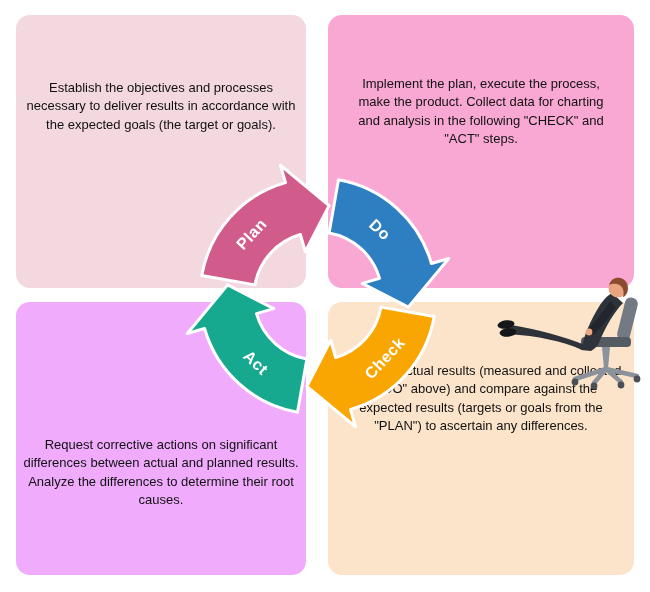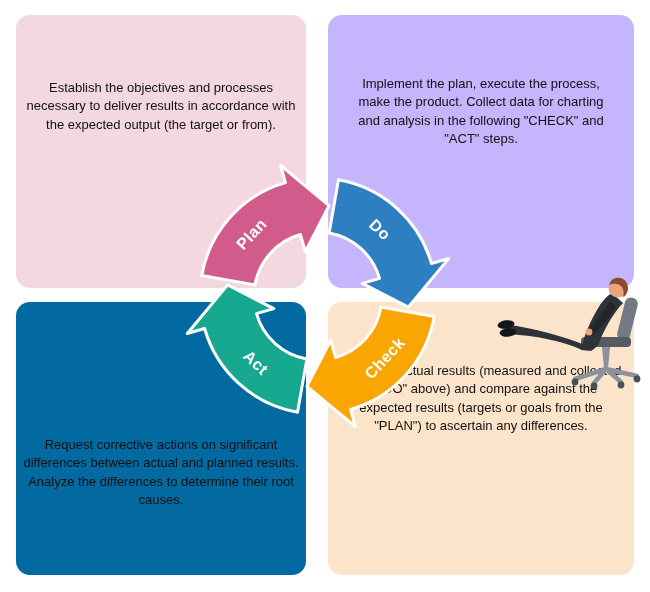--- a/index.html
+++ b/index.html
@@ -37,28 +37,28 @@
     letter-spacing: 0.5px;
   }
   #person-illustration { position: absolute; left: 497px; top: 277px; }
 </style>
 </head>
 <body>
 
 <div class="stage">
 
   <div id="panel-plan" class="panel" style="background: rgb(243, 216, 224);">
-    <p class="panel-text">Establish the objectives and processes necessary to deliver results in accordance with the expected output (the target or from).</p>
+    <p class="panel-text">Establish the objectives and processes necessary to deliver results in accordance with the expected goals (the target or goals).</p>
   </div>
 
-  <div id="panel-do" class="panel" style="background: #c4b5fd;">
+  <div id="panel-do" class="panel" style="background: #f9a8d4;">
     <p class="panel-text">Implement the plan, execute the process, make the product. Collect data for charting and analysis in the following "CHECK" and "ACT" steps.</p>
   </div>
 
-  <div id="panel-act" class="panel" style="background: #0369a1;">
+  <div id="panel-act" class="panel" style="background: #f0abfc;">
     <p class="panel-text">Request corrective actions on significant differences between actual and planned results. Analyze the differences to determine their root causes.</p>
   </div>
 
   <div id="panel-check" class="panel" style="background: rgb(252, 228, 203);">
     <p class="panel-text">Study the actual results (measured and collected in "DO" above) and compare against the expected results (targets or goals from the "PLAN") to ascertain any differences.</p>
   </div>
 
   <svg id="cycle-svg" class="overlay" width="650" height="592" viewBox="0 0 650 592">
       <path d="M 201.79 275.51 A 118 118 0 0 1 285.47 182.57 L 280.51 165.27 L 329.09 205.68 L 305.32 251.78 L 300.36 234.48 A 64 64 0 0 0 254.97 284.89 Z" fill="#d15c8c" stroke="#ffffff" stroke-width="3" stroke-linejoin="round"></path>
       <text transform="translate(251.45 233.94) rotate(-47)" dy="0.35em" class="arrow-label" fill="#ffffff">Plan</text>

